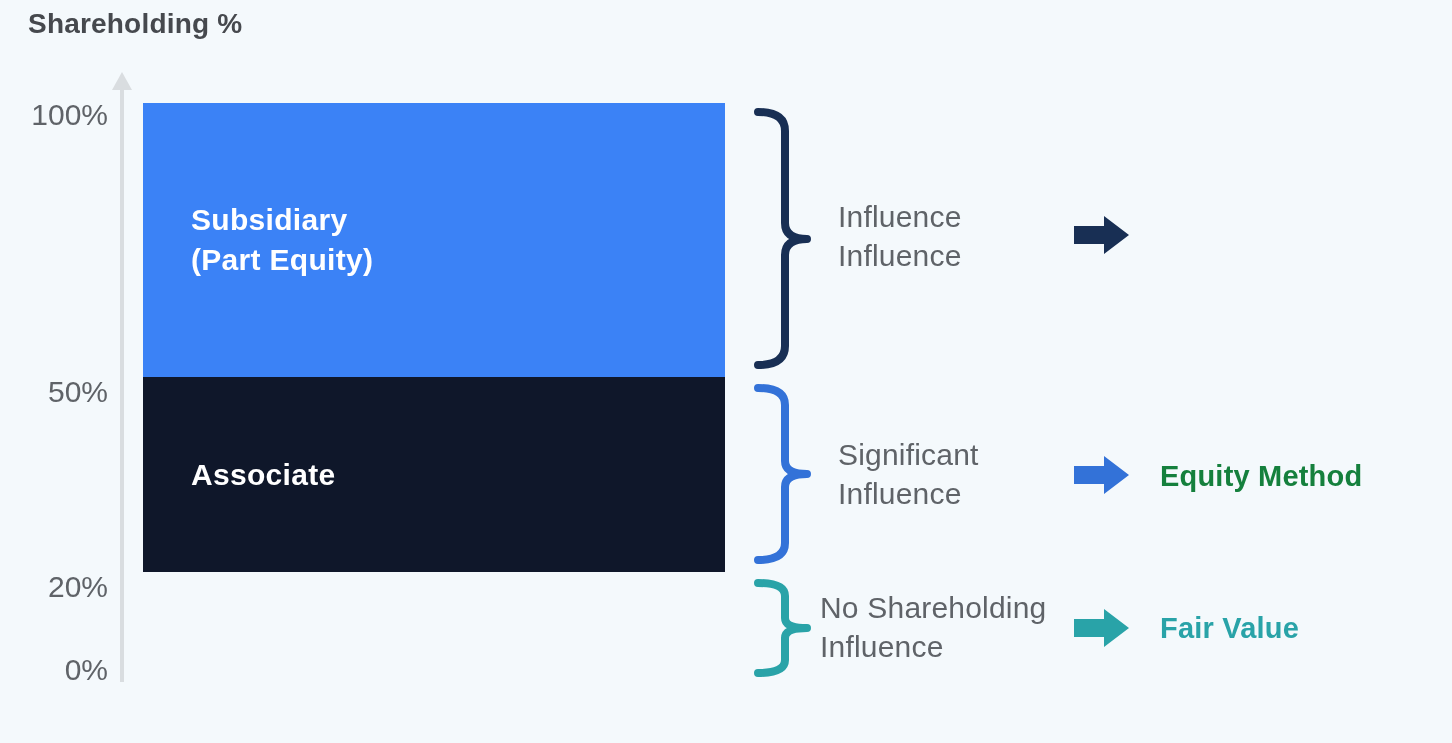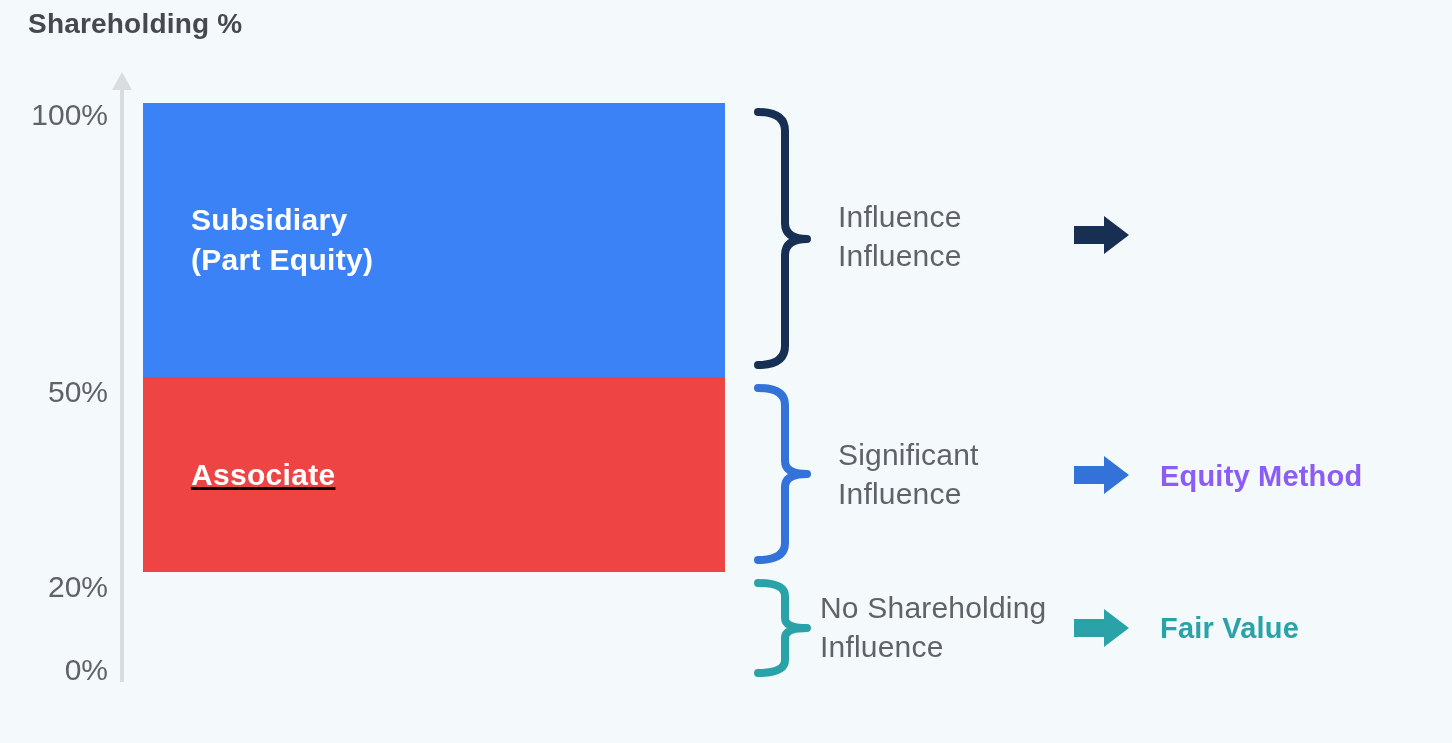--- a/index.html
+++ b/index.html
@@ -110,21 +110,21 @@
   <div class="tick tick-50" data-bind="y_axis.ticks.1" data-bind-style="color:colors.gray_text" style="color: rgb(95, 99, 104);">50%</div>
   <div class="tick tick-20" data-bind="y_axis.ticks.2" data-bind-style="color:colors.gray_text" style="color: rgb(95, 99, 104);">20%</div>
   <div class="tick tick-0" data-bind="y_axis.ticks.3" data-bind-style="color:colors.gray_text" style="color: rgb(95, 99, 104);">0%</div>
 
   <div class="segment seg-subsidiary" data-bind-style="background:segments.0.color" style="background: #3b82f6;">
     <div class="segment-label">
       <div data-bind="segments.0.label_lines.0">Subsidiary</div>
       <div data-bind="segments.0.label_lines.1">(Part Equity)</div>
     </div>
   </div>
-  <div class="segment seg-associate" data-bind-style="background:segments.1.color" style="background: #ef4444; text-decoration: underline;">
+  <div class="segment seg-associate" data-bind-style="background:segments.1.color" style="background: #0f172a;">
     <div class="segment-label" data-bind="segments.1.label_lines.0">Associate</div>
   </div>
 
   <svg class="brace brace-dominant" width="60" height="267" viewBox="0 0 60 267">
     <path d="M 4 7 Q 31 7 31 26 L 31 118 Q 31 134 53 134 Q 31 134 31 150 L 31 241 Q 31 260 4 260" data-bind-style="stroke:mappings.0.color" style="stroke: rgb(24, 47, 84);"></path>
   </svg>
   <svg class="brace brace-significant" width="60" height="186" viewBox="0 0 60 186">
     <path d="M 4 7 Q 31 7 31 24 L 31 80 Q 31 93 53 93 Q 31 93 31 106 L 31 162 Q 31 179 4 179" data-bind-style="stroke:mappings.1.color" style="stroke: rgb(51, 114, 216);"></path>
   </svg>
   <svg class="brace brace-none" width="60" height="104" viewBox="0 0 60 104">
@@ -147,16 +147,16 @@
   <svg class="arrow arrow-dominant" width="56" height="40" viewBox="0 0 56 40">
     <polygon points="0,11 30,11 30,1 55,20 30,39 30,29 0,29" data-bind-style="fill:mappings.0.color" style="fill: rgb(24, 47, 84);"></polygon>
   </svg>
   <svg class="arrow arrow-significant" width="56" height="40" viewBox="0 0 56 40">
     <polygon points="0,11 30,11 30,1 55,20 30,39 30,29 0,29" data-bind-style="fill:mappings.1.color" style="fill: rgb(51, 114, 216);"></polygon>
   </svg>
   <svg class="arrow arrow-none" width="56" height="40" viewBox="0 0 56 40">
     <polygon points="0,11 30,11 30,1 55,20 30,39 30,29 0,29" data-bind-style="fill:mappings.2.color" style="fill: rgb(41, 163, 168);"></polygon>
   </svg>
 
-  <div class="method method-equity" data-bind="mappings.1.method" data-bind-style="color:mappings.1.color" style="color: #8b5cf6;">Equity Method</div>
+  <div class="method method-equity" data-bind="mappings.1.method" data-bind-style="color:mappings.1.color" style="color: #15803d;">Equity Method</div>
   <div class="method method-fairvalue" data-bind="mappings.2.method" data-bind-style="color:mappings.2.color" style="color: rgb(41, 163, 168); text-align: right;">Fair Value</div>
 
 </div>
 
 </body></html>

